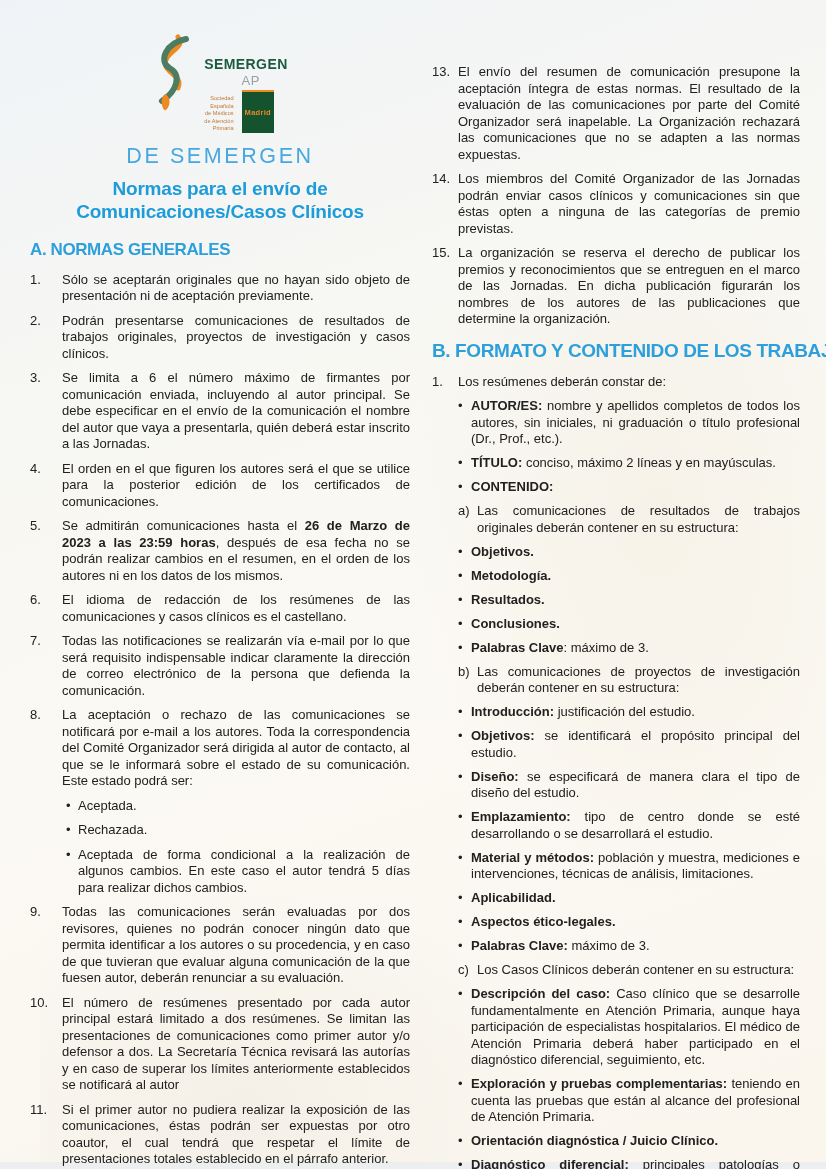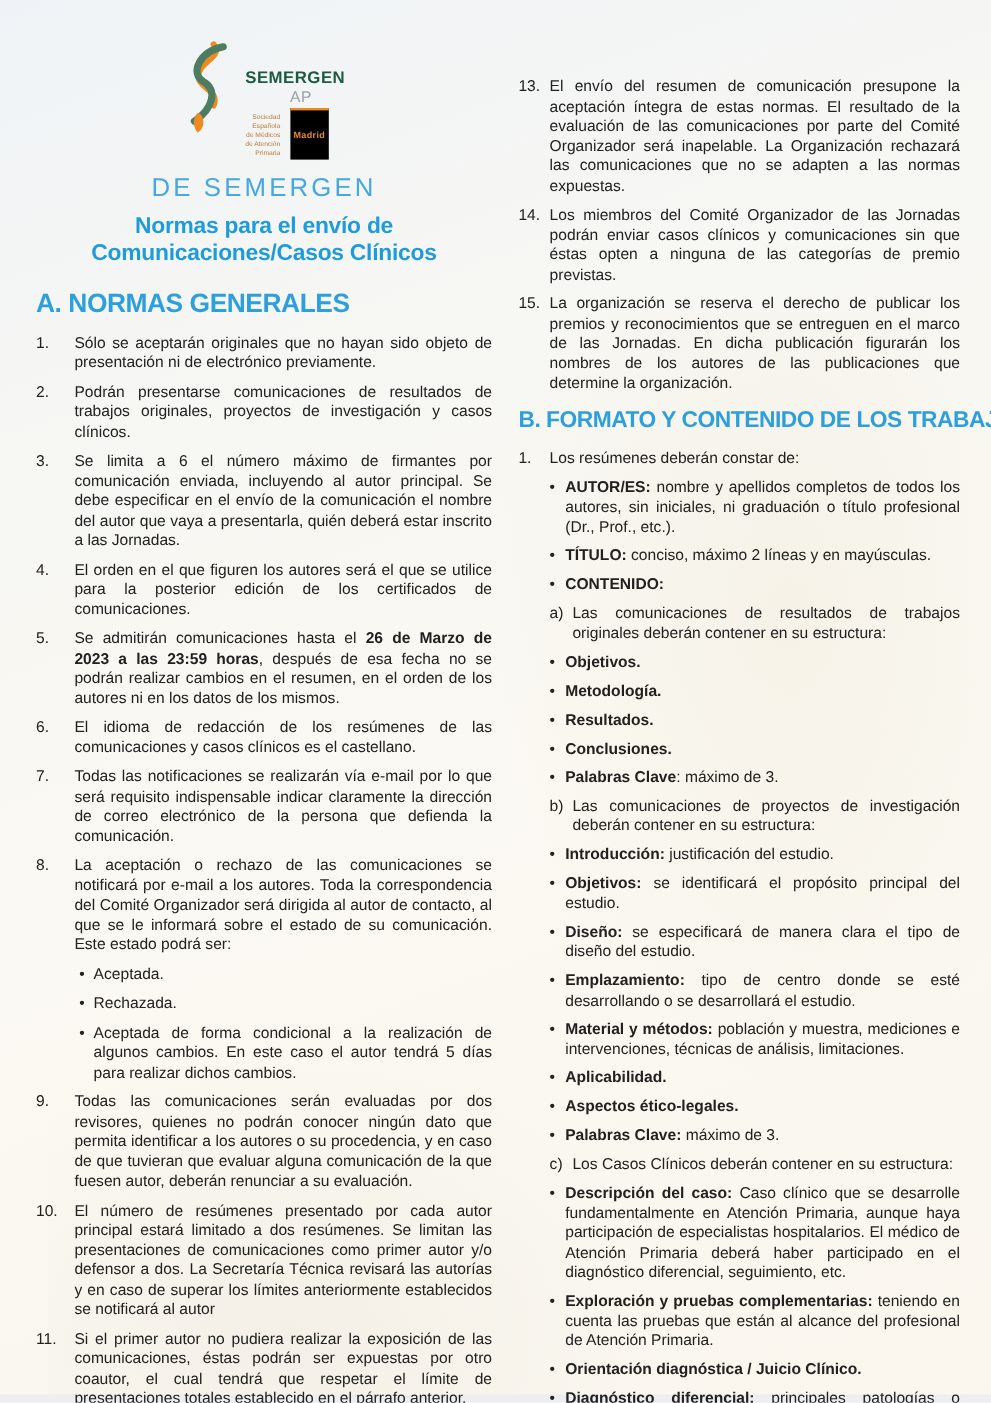--- a/index.html
+++ b/index.html
@@ -30,37 +30,37 @@
   .logo-wrap{display:flex;justify-content:center;margin-bottom:10px;}
   .logo{display:flex;align-items:flex-start;gap:6px;}
   .logo-mark{width:46px;height:78px;}
   .logo-textcol{padding-top:22px;}
   .logo-brand{font-weight:bold;font-size:14px;letter-spacing:0.4px;color:#1d5b40;}
   .logo-sub{display:flex;align-items:flex-end;margin-top:2px;}
   .logo-society{font-size:5.6px;line-height:1.35;color:#c07a36;text-align:right;padding-right:4px;}
   .logo-div{border-left:1px solid #c6cbd0;}
   .logo-apcol{padding-left:3px;display:flex;flex-direction:column;}
   .logo-ap{font-size:13px;color:#9aa0a6;letter-spacing:0.5px;line-height:1;}
-  .logo-madrid{margin-top:3px;border-top:2px solid #ee8a1f;background:#000000;
+  .logo-madrid{margin-top:3px;border-top:2px solid #ee8a1f;background:#14532d;
                color:#e8882a;font-weight:bold;font-size:7.5px;padding:16px 3px;letter-spacing:0.3px;}
 
   .main-title{
     text-align:center;color:#45a8e0;
     font-size:21.5px;line-height:1.22;letter-spacing:2.6px;font-weight:500;
     margin:4px 0 8px 0;
   }
   .date-line{text-align:center;color:#14172f;font-size:16.5px;letter-spacing:0.3px;margin-bottom:12px;}
   .subtitle{
     text-align:center;color:#1d9cd9;font-weight:bold;
     font-size:19px;line-height:1.22;margin-bottom:16px;letter-spacing:-0.2px;
   }
 
   
   .sec-heading{
-    color:#2da0dc;font-weight:bold;font-size:22px;letter-spacing:-0.4px;
+    color:#2da0dc;font-weight:bold;font-size:17px;letter-spacing:-0.4px;
     margin:0 0 12px 0;white-space:nowrap;
   }
   .sec-heading.b{font-size:19px;margin-top:12px;}
 
   
   .item{display:flex;margin-bottom:8px;font-size:13px;line-height:1.27;}
   .item .n{flex:0 0 32px;}
   .col-right .item .n{flex:0 0 26px;}
   .item .t{flex:1;text-align:justify;}
   b{font-weight:bold;}
@@ -116,21 +116,21 @@
     <div class="subtitle">
       <div>Normas para el envío de</div>
       <div>Comunicaciones/Casos Clínicos</div>
     </div>
 
     <div class="sec-heading">A. NORMAS GENERALES</div>
 
     <div id="list-a">
         <div class="item">
           <span class="n">1.</span>
-          <div class="t"><span>Sólo se aceptarán originales que no hayan sido objeto de presentación ni de electrónico previamente.</span></div>
+          <div class="t"><span>Sólo se aceptarán originales que no hayan sido objeto de presentación ni de aceptación previamente.</span></div>
         </div>
         <div class="item">
           <span class="n">2.</span>
           <div class="t"><span>Podrán presentarse comunicaciones de resultados de trabajos originales, proyectos de investigación y casos clínicos.</span></div>
         </div>
         <div class="item">
           <span class="n">3.</span>
           <div class="t"><span>Se limita a 6 el número máximo de firmantes por comunicación enviada, incluyendo al autor principal. Se debe especificar en el envío de la comunicación el nombre del autor que vaya a presentarla, quién deberá estar inscrito a las Jornadas.</span></div>
         </div>
         <div class="item">

